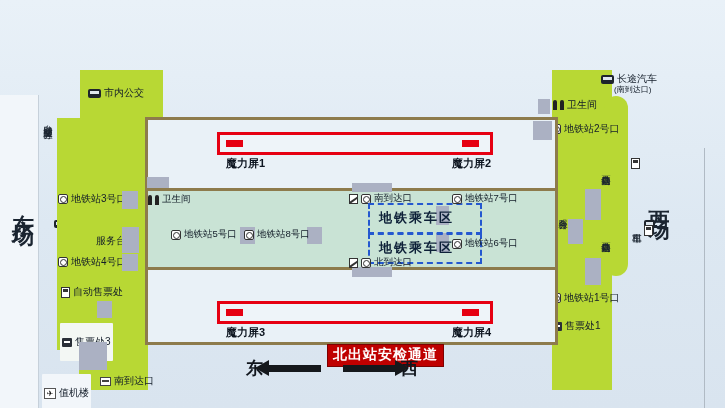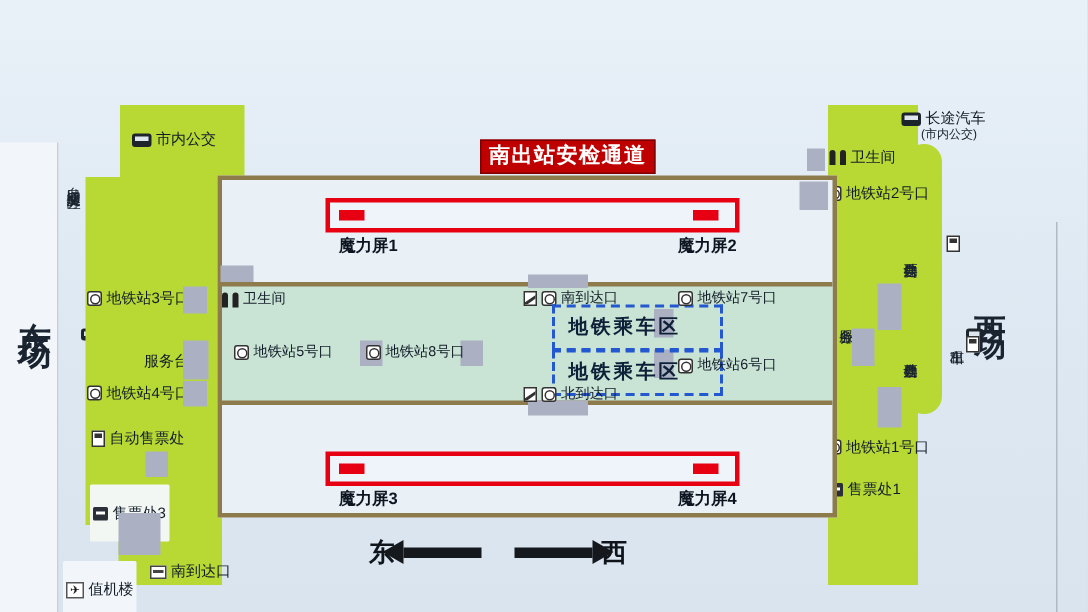--- a/index.html
+++ b/index.html
@@ -115,21 +115,21 @@
   <div class="row" style="left:100px;top:374px">
     <span class="ic ic-maglev"></span>
     <span class="lbl">南到达口</span>
   </div>
 
   
   <div class="row" style="left:601px;top:72px">
     <span class="ic ic-bus"></span>
     <span class="lbl">长途汽车</span>
   </div>
-  <div class="abs" style="left:614px;top:84px;font-size:8px;color:#121c28">(市内公交)</div>
+  <div class="abs" style="left:614px;top:84px;font-size:8px;color:#121c28">(南到达口)</div>
   <div class="vtext" style="left:645px;top:194px;font-size:21px;font-weight:bold;letter-spacing:4px">西广场</div>
   <span class="ic ic-bus abs" style="left:629px;top:214px;width:11px;height:8px"></span>
   <div class="vtext" style="left:630px;top:226px;font-size:9.5px">出租车</div>
   <div class="line-v" style="left:704px;top:148px;height:260px"></div>
 
   
   <div class="blk" style="left:538px;top:99px;width:12px;height:15px"></div>
   <div class="row" style="left:553px;top:98px">
     <span class="ic ic-toilet"></span>
     <span class="lbl">卫生间</span>
@@ -166,35 +166,34 @@
   <div class="blk" style="left:147px;top:177px;width:22px;height:11px"></div>
   <div class="blk" style="left:533px;top:121px;width:19px;height:19px"></div>
   <div class="blk" style="left:352px;top:183px;width:40px;height:9px"></div>
   <div class="blk" style="left:352px;top:267px;width:40px;height:10px"></div>
   <div class="blk" style="left:240px;top:227px;width:15px;height:17px"></div>
   <div class="blk" style="left:307px;top:227px;width:15px;height:17px"></div>
   <div class="blk" style="left:436px;top:206px;width:13px;height:19px"></div>
   <div class="blk" style="left:436px;top:233px;width:13px;height:19px"></div>
 
   
-  <div class="banner" style="left:320px;top:93px">南出站安检通道</div>
 
   
   <div class="sbox" style="left:217px;top:132px"></div>
   <div class="sfill" style="left:226px;top:140px"></div>
   <div class="sfill" style="left:462px;top:140px"></div>
   <div class="slbl" style="left:226px;top:156px">魔力屏1</div>
   <div class="slbl" style="left:452px;top:156px">魔力屏2</div>
 
   
   <div class="row" style="left:148px;top:193px">
     <span class="ic ic-toilet"></span>
     <span class="lbl-sm">卫生间</span>
   </div>
-  <div class="row" style="left:156px;top:228px">
+  <div class="row" style="left:171px;top:228px">
     <span class="ic ic-metro"></span>
     <span class="lbl-sm">地铁站5号口</span>
   </div>
   <div class="row" style="left:244px;top:228px">
     <span class="ic ic-metro"></span>
     <span class="lbl-sm">地铁站8号口</span>
   </div>
   <div class="row" style="left:349px;top:192px">
     <span class="ic ic-esc"></span>
     <span class="ic ic-metro"></span>
@@ -219,20 +218,21 @@
   </div>
 
   
   <div class="sbox" style="left:217px;top:301px"></div>
   <div class="sfill" style="left:226px;top:309px"></div>
   <div class="sfill" style="left:462px;top:309px"></div>
   <div class="slbl" style="left:226px;top:325px">魔力屏3</div>
   <div class="slbl" style="left:452px;top:325px">魔力屏4</div>
 
   
+  <div class="banner" style="left:327px;top:344px">北出站安检通道</div>
 
   
   <div class="compass">
     <span class="cdir">东</span>
     <span class="arrow left"></span>
     <span class="spacer"></span>
     <span class="arrow right"></span>
     <span class="cdir">西</span>
   </div>
 

